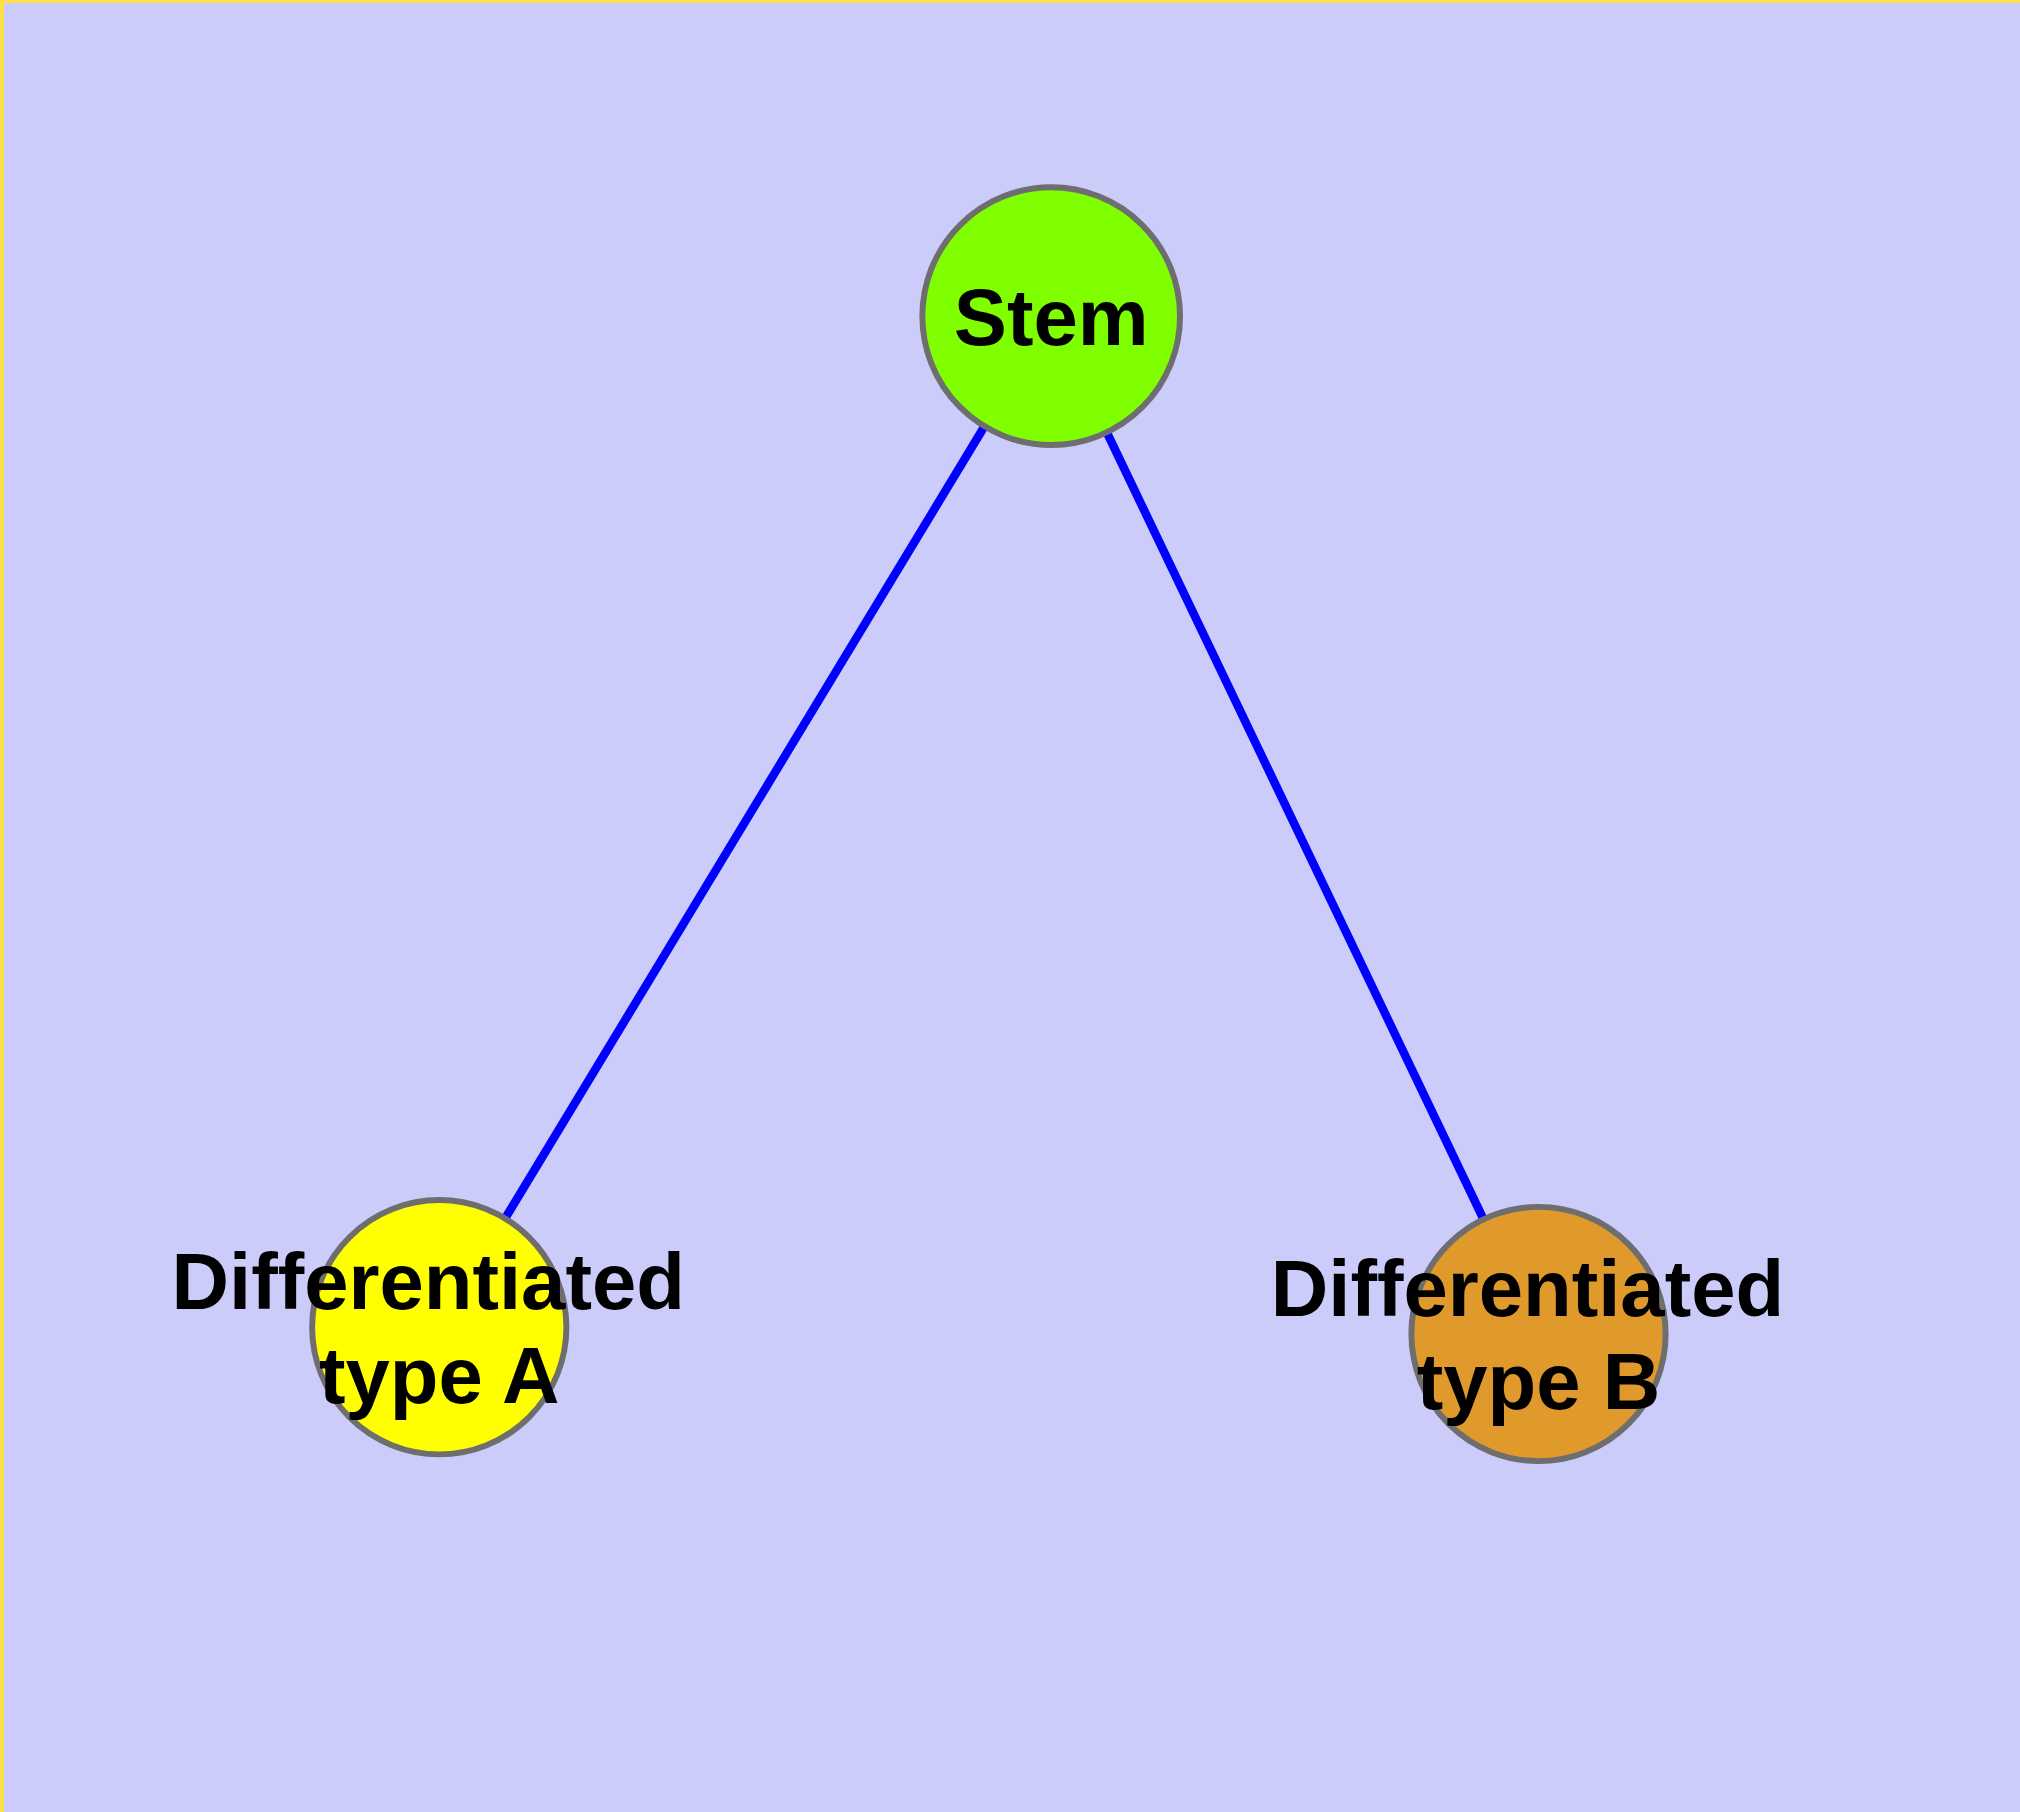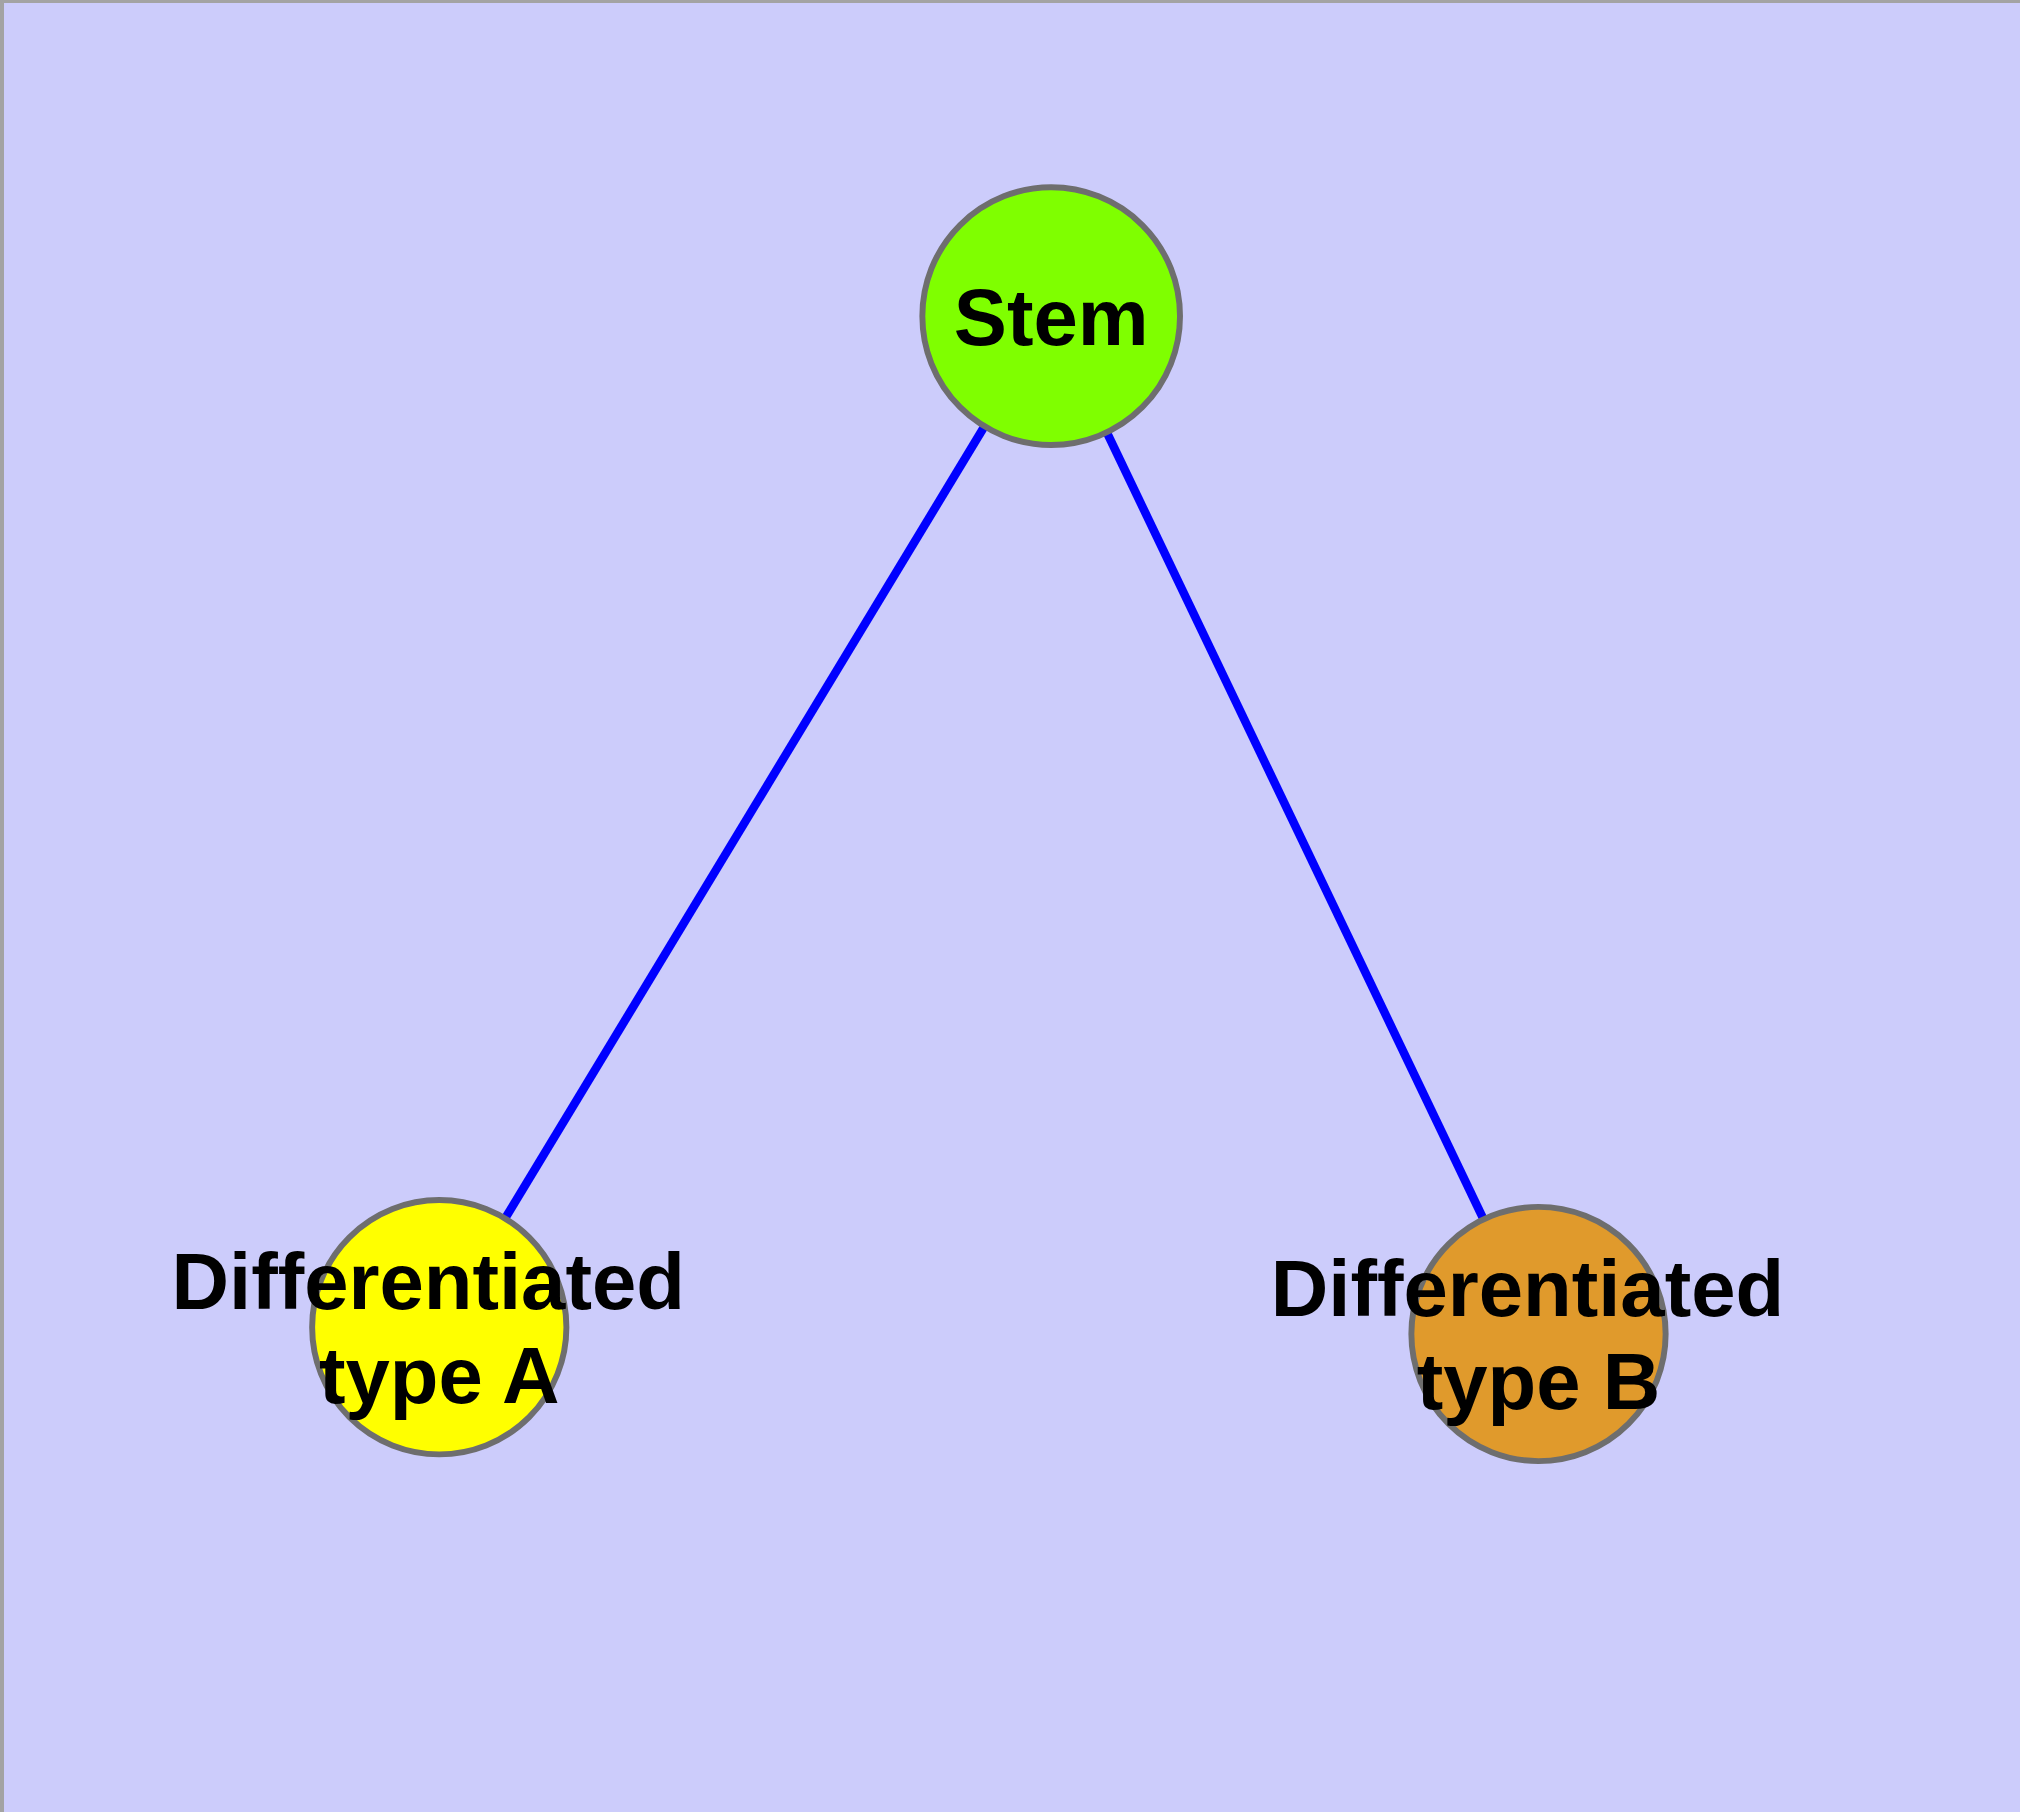--- a/index.html
+++ b/index.html
@@ -36,21 +36,21 @@
     font-weight: bold;
     font-size: 94px;
     fill: #000000;
     text-anchor: middle;
     dominant-baseline: auto;
   }
 </style>
 </head>
 <body>
 
-<div id="canvas" style="width: 2021px; height: 1812px; background: #a3a3a3;">
+<div id="canvas" style="width: 2021px; height: 1812px; background: #fde047;">
 
   <div id="plot-bg" style="background: rgb(204, 204, 251);"></div>
 
   <svg id="graph-svg" viewBox="0 0 2384 2138">
 
     <g>
       <line class="edge" x1="1160.2647684956528" y1="504.75087421701676" x2="596.6997090172777" y2="1435.96017609749" stroke="#0000ff" stroke-width="10" stroke-linecap="butt"></line>
       <line class="edge" x1="1306.5014344782903" y1="511.9012570581334" x2="1749.3622205149343" y2="1436.902655371193" stroke="#0000ff" stroke-width="10" stroke-linecap="butt"></line>
     </g>
 

